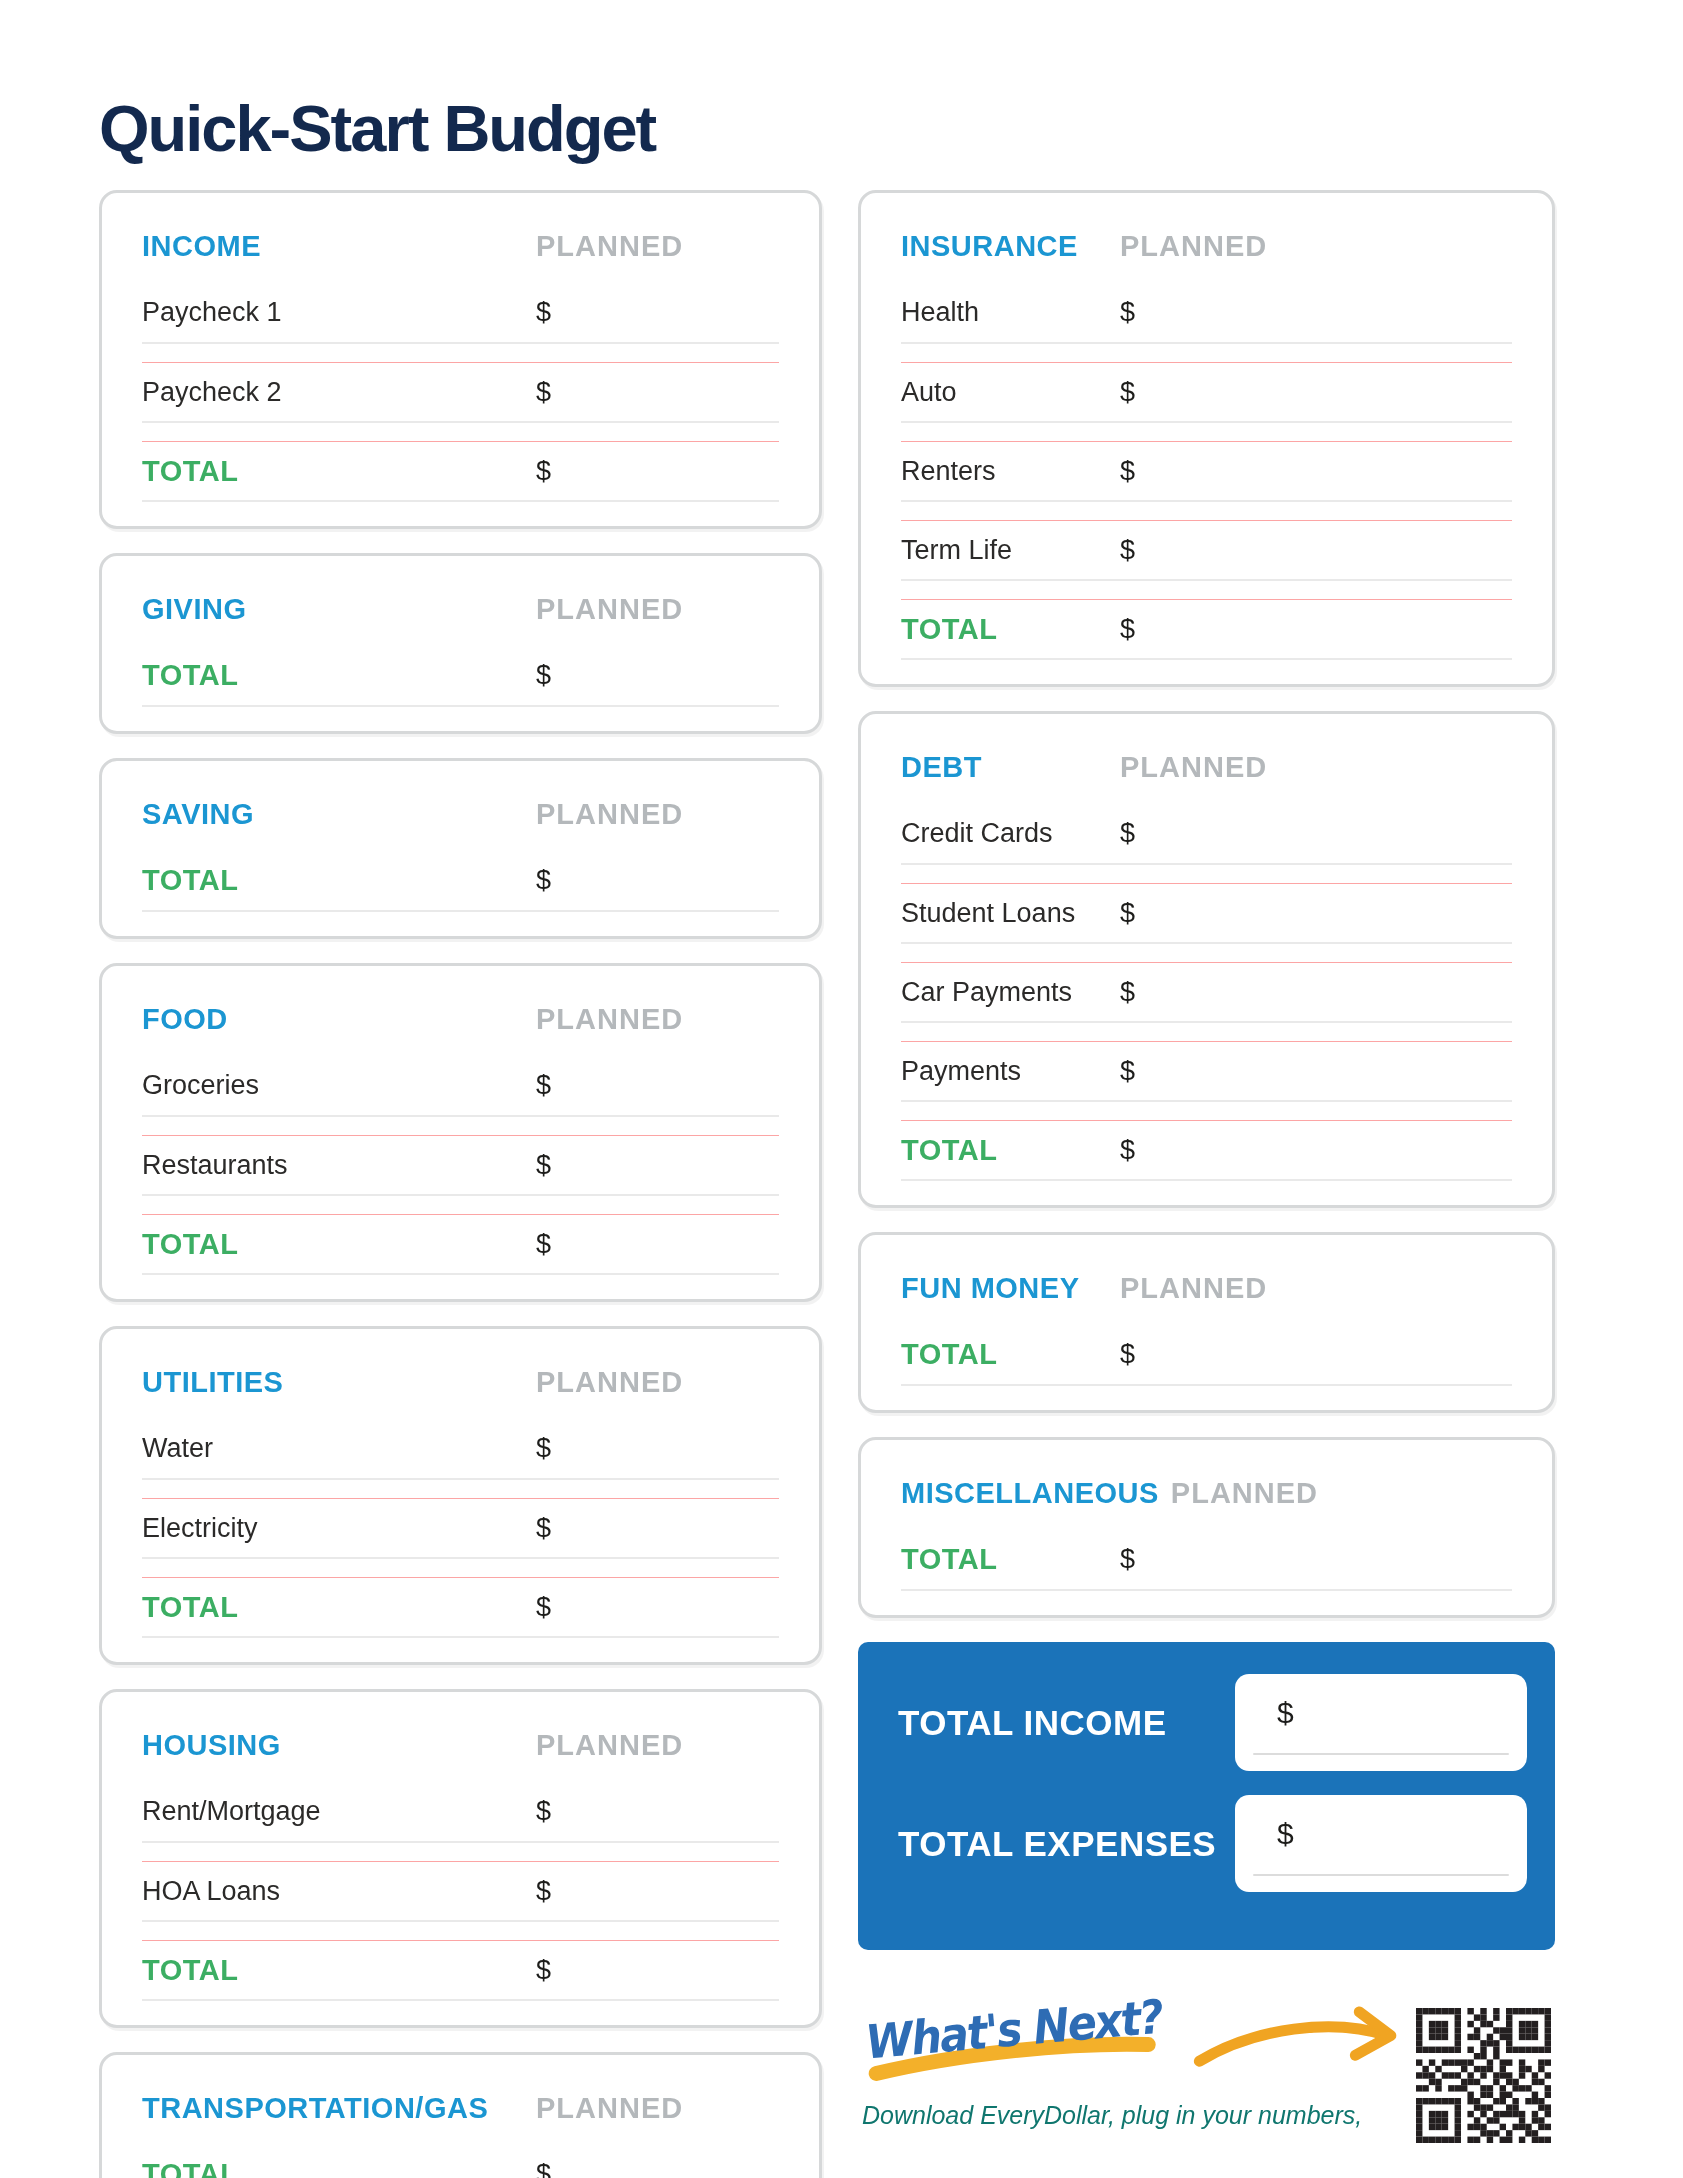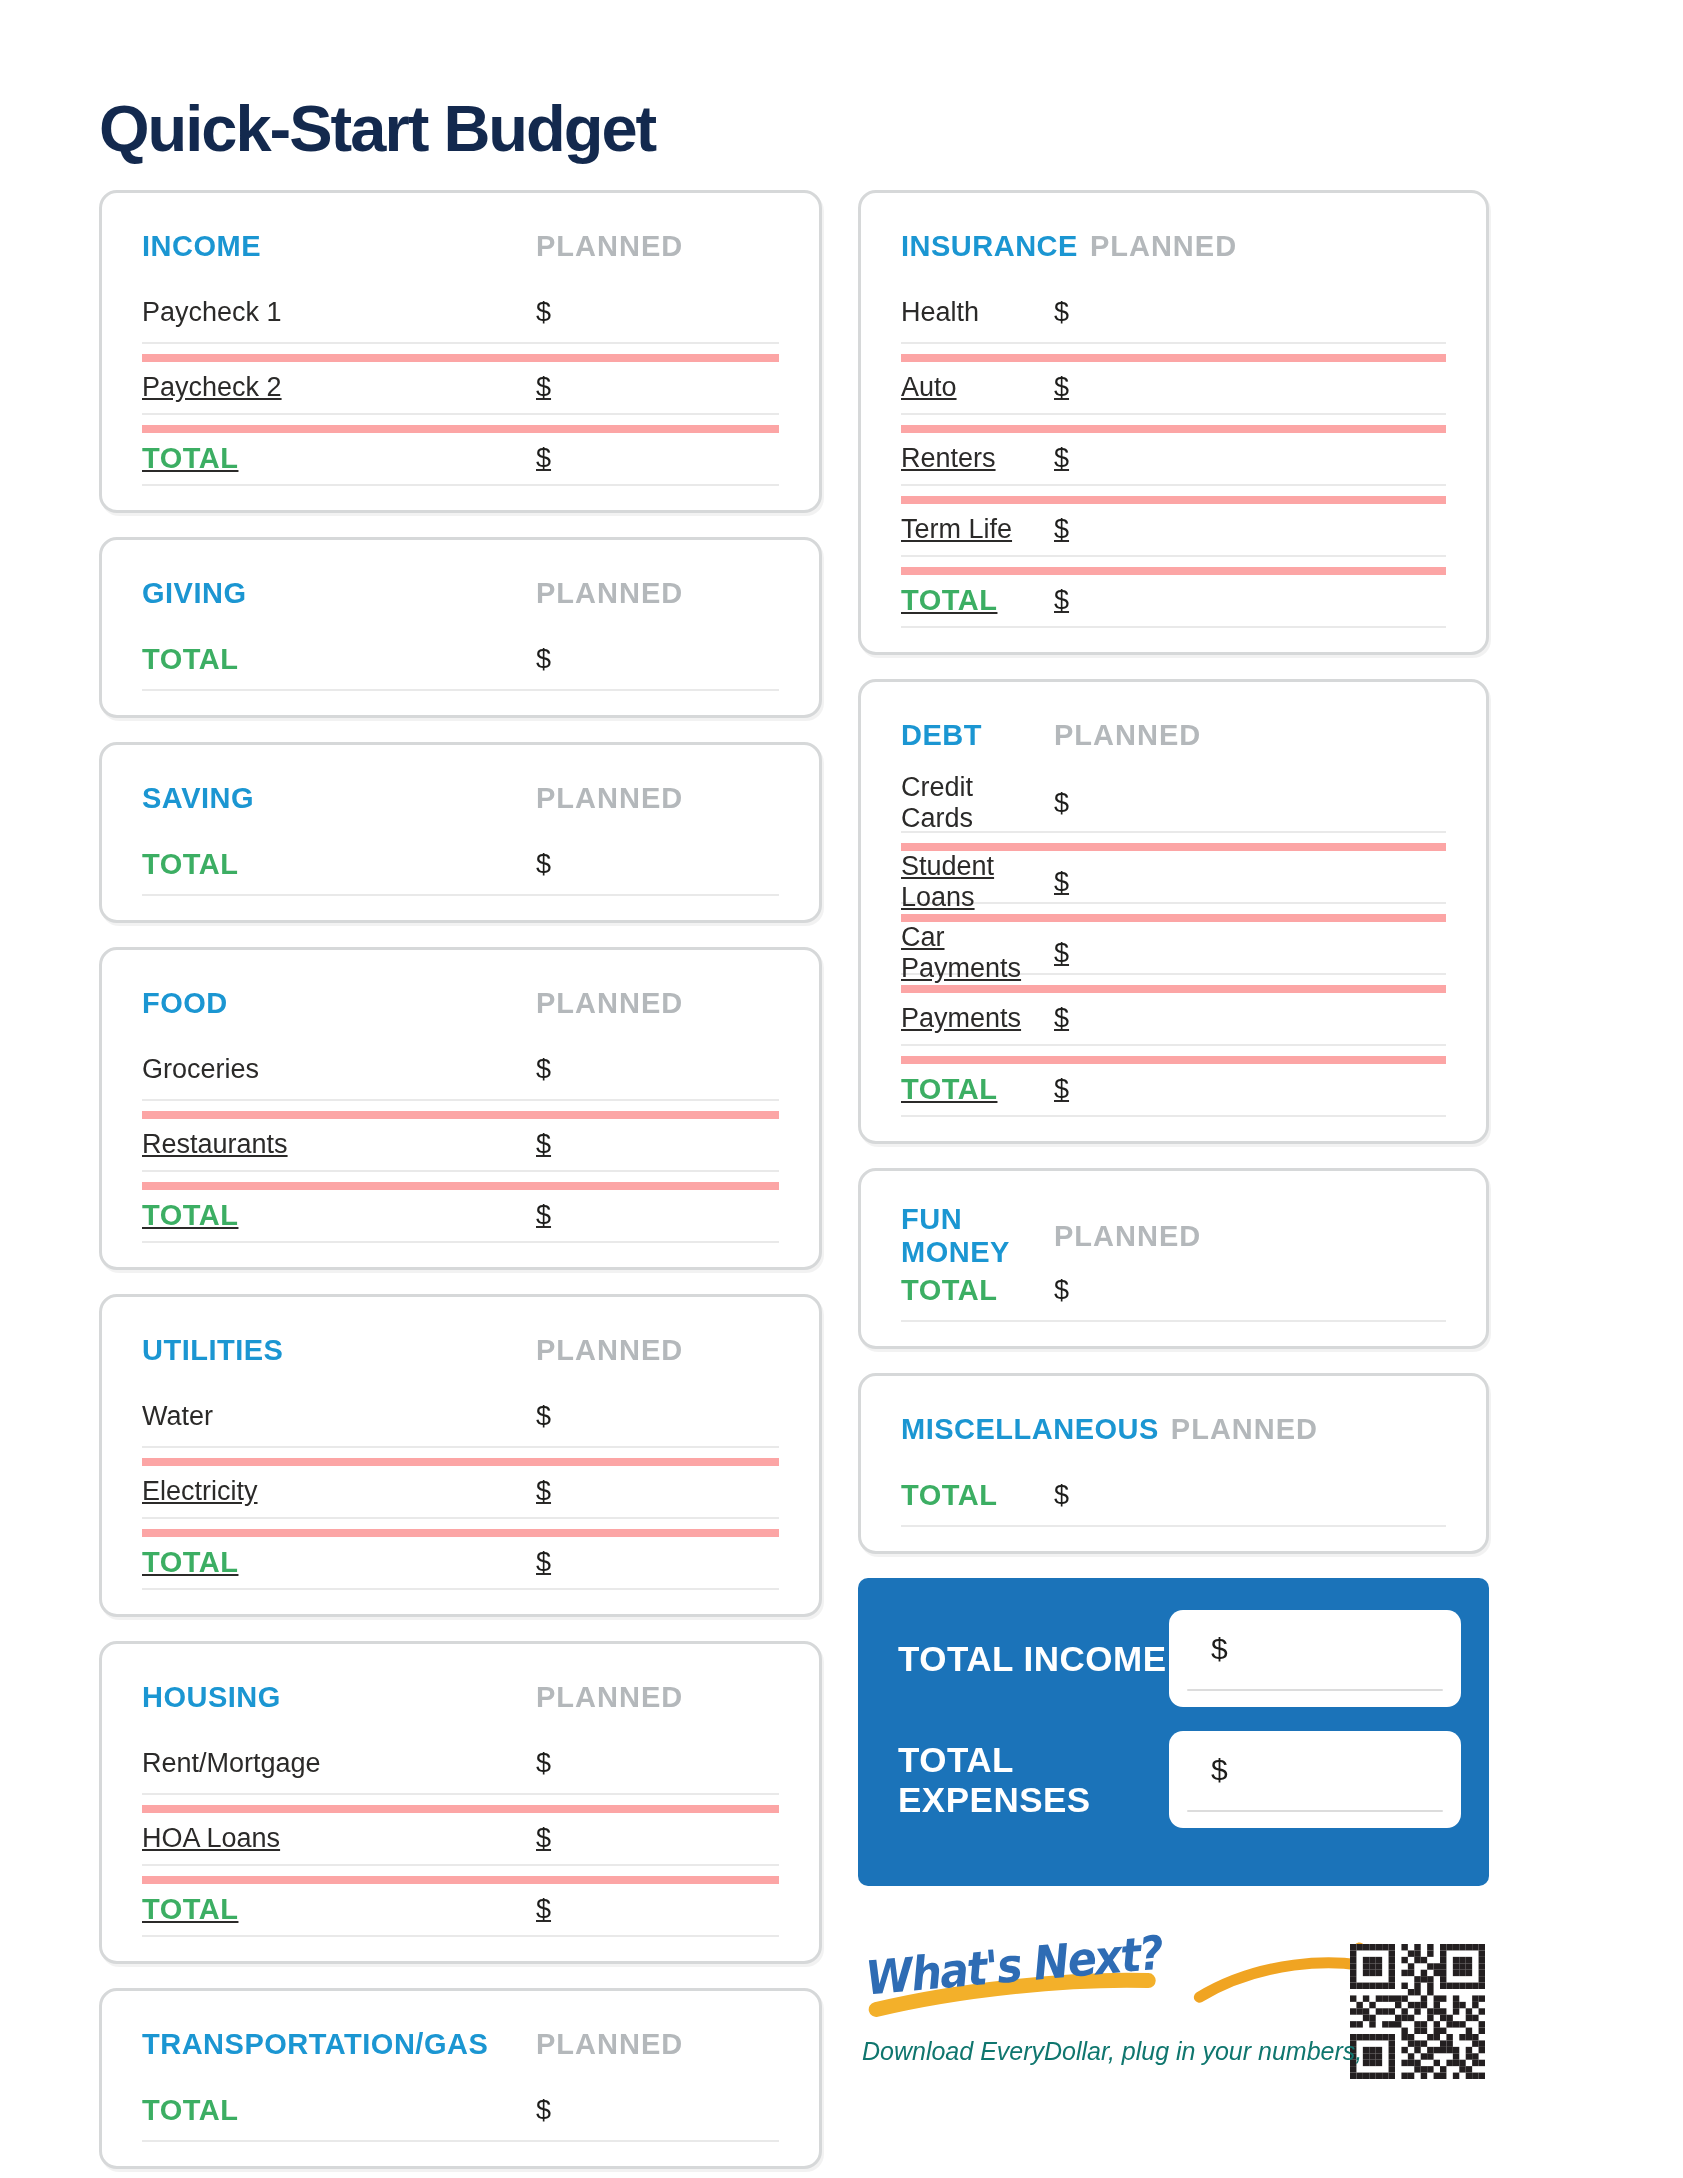--- a/index.html
+++ b/index.html
@@ -21,34 +21,34 @@
     color:var(--ink);
   }
   .page{position:absolute;inset:0;padding:91px 99px 0 99px;}
   h1.title{
     font-size:65px;font-weight:bold;color:var(--navy);
     letter-spacing:-2px;margin-bottom:24px;
   }
   .cols{display:flex;gap:36px;align-items:flex-start;}
   .col{display:flex;flex-direction:column;gap:24px;}
   .col.left{width:723px;}
-  .col.right{width:631px;}
+  .col.right{width:697px;}
   .card{
     background:#fff;border:3px solid var(--cardborder);border-radius:18px;
     padding:32px 40px 24px 40px;
     box-shadow:2px 3px 0 rgba(0,0,0,0.05);
   }
   .col.left .card{--valw:243px;}
   .col.right .card{--valw:392px;}
   .card-head,.row{display:grid;grid-template-columns:1fr var(--valw);align-items:center;gap:12px;}
   .card-head{margin-bottom:16px;height:42px;}
   .cat{font-size:29px;font-weight:bold;color:var(--blue);letter-spacing:0.5px;}
   .planned{font-size:29px;font-weight:bold;color:var(--gray);letter-spacing:1px;}
   .row{height:61px;border-bottom:2px solid var(--line);}
-  .row:not(:first-child){border-top:8px solid #fca5a5;margin-top:10px;text-decoration:underline;}
+  .row:not(:first-child){border-top:1px solid #fca5a5;margin-top:18px;}
   .lbl{font-size:27px;color:var(--ink);}
   .total-lbl{font-size:29px;font-weight:bold;color:var(--green);letter-spacing:0.5px;}
   .val{font-size:27px;color:#1d1d1b;}
   
   .summary{
     background:var(--panel);border-radius:10px;color:#fff;
     padding:32px 28px 34px 40px;
   }
   .sum-row{display:flex;align-items:center;margin-bottom:24px;}
   .sum-label{flex:1;font-size:35px;font-weight:bold;letter-spacing:0.5px;}

